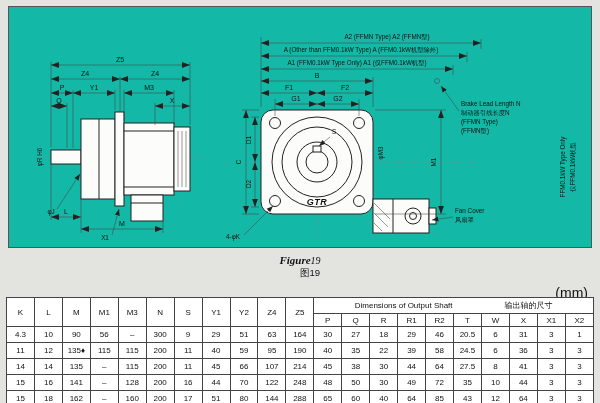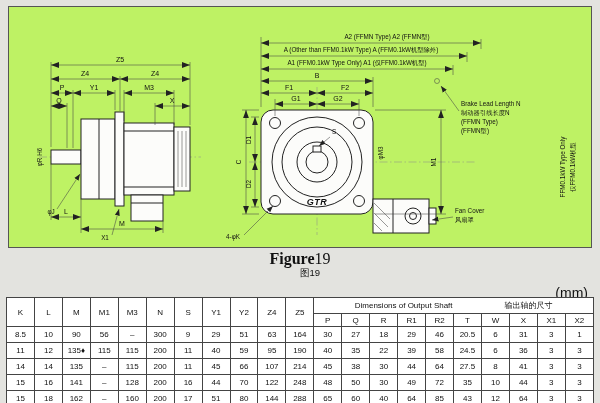--- a/index.html
+++ b/index.html
@@ -1,29 +1,29 @@
 <!DOCTYPE html>
 <html><head>
 <meta charset="utf-8">
 <style>
   html,body{margin:0;padding:0;}
   body{width:600px;height:403px;background:#e3e3df;font-family:"Liberation Sans",sans-serif;position:relative;overflow:hidden;color:#111;}
-  .frame{position:absolute;left:8px;top:6px;width:582px;height:240px;background:#bef264;border:1px solid #555;}
+  .frame{position:absolute;left:8px;top:6px;width:582px;height:240px;background:#14b8a6;border:1px solid #555;}
   svg{display:block;}
   .ol{fill:none;stroke:#222;stroke-width:1;}
   .fw{fill:#fcfcfa;stroke:#222;stroke-width:1;}
   .thin{fill:none;stroke:#444;stroke-width:0.55;}
   .cl{fill:none;stroke:#888;stroke-width:0.5;stroke-dasharray:8 2.5 1.5 2.5;}
   .dt{font-size:7px;fill:#111;text-anchor:middle;font-family:"Liberation Sans",sans-serif;}
   .nt{font-size:6.3px;fill:#111;text-anchor:middle;font-family:"Liberation Sans",sans-serif;}
   .ts{text-anchor:start;}
   .logo{font-size:9px;font-weight:bold;font-style:italic;letter-spacing:0.5px;text-anchor:middle;fill:#111;}
   .caption{position:absolute;left:0;top:250px;width:100%;text-align:center;line-height:1.15;}
-  .caption .fig{font-family:"Liberation Serif",serif;font-weight:bold;font-size:16px;}
-  .caption .num{font-family:"Liberation Serif",serif;font-size:16px;}
+  .caption .fig{font-family:"Liberation Serif",serif;font-style:italic;font-weight:bold;font-size:11px;}
+  .caption .num{font-family:"Liberation Serif",serif;font-size:10px;font-style:italic;}
   .caption .cn{font-size:9.5px;margin-left:20px;}
   .units{position:absolute;right:12px;top:285px;font-size:14px;}
   .tablewrap{position:absolute;left:6px;top:297px;width:588px;background:#fff;}
   table{width:100%;border-collapse:collapse;table-layout:fixed;font-size:8px;color:#111;border:1.5px solid #222;}
   th,td{border:1px solid #444;text-align:center;padding:0;height:15px;font-weight:normal;overflow:hidden;white-space:nowrap;}
   thead tr:first-child th{height:15px;}
   thead tr:last-child th{height:12px;}
   .group-cn{margin-left:8px;padding-left:44px;}
 </style>
 </head>
@@ -236,21 +236,21 @@
         <th>R2</th>
         <th>T</th>
         <th>W</th>
         <th>X</th>
         <th>X1</th>
         <th>X2</th>
       </tr>
     </thead>
     <tbody>
         <tr>
-          <td>8.5</td>
+          <td>4.3</td>
           <td>10</td>
           <td>90</td>
           <td>56</td>
           <td>–</td>
           <td>300</td>
           <td>9</td>
           <td>29</td>
           <td>51</td>
           <td>63</td>
           <td>164</td>

